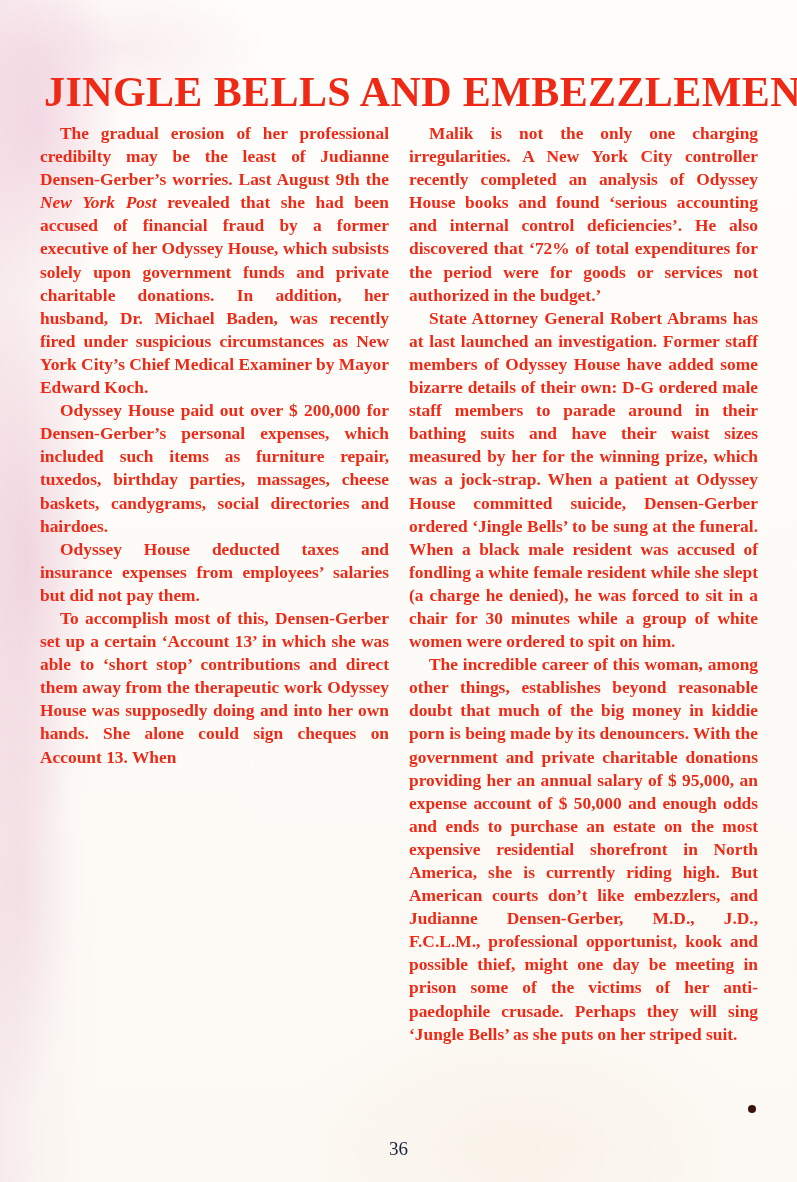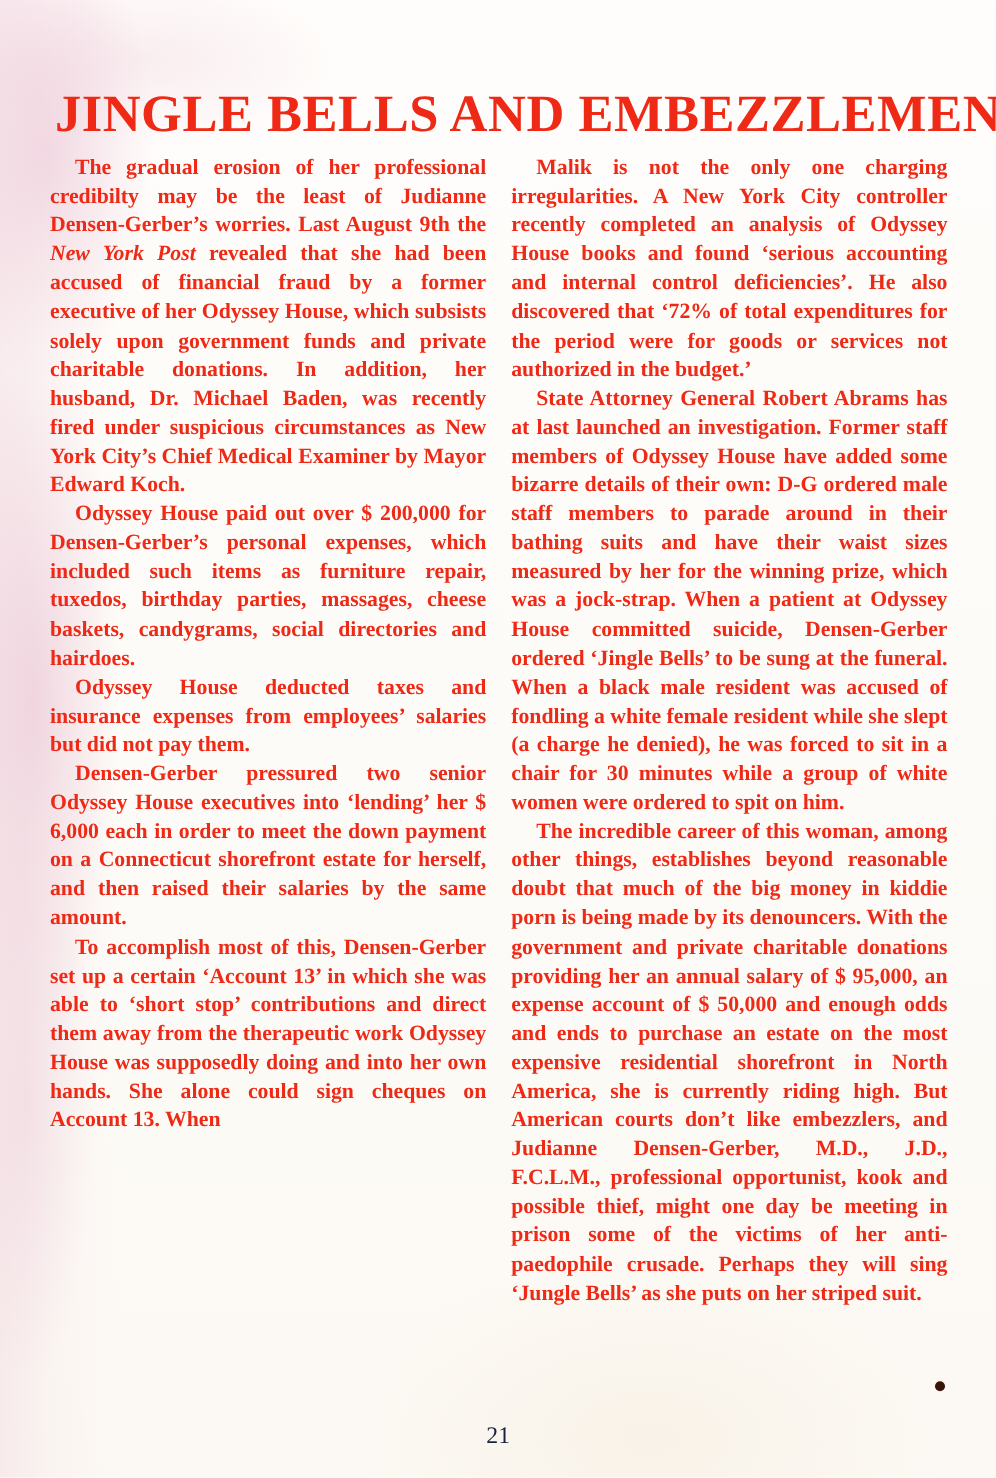--- a/index.html
+++ b/index.html
@@ -118,29 +118,28 @@
 <div id="content">
 
   <h1 class="article-title">JINGLE BELLS AND EMBEZZLEMENT</h1>
 
   <div class="columns">
 
     <div class="column" id="col-left">
         <p class="para">The gradual erosion of her professional credibilty may be the least of Judianne Densen-Gerber’s worries. Last August 9th the <i>New York Post</i> revealed that she had been accused of financial fraud by a former executive of her Odyssey House, which subsists solely upon government funds and private charitable donations. In addition, her husband, Dr. Michael Baden, was recently fired under suspicious circumstances as New York City’s Chief Medical Examiner by Mayor Edward Koch.</p>
         <p class="para">Odyssey House paid out over $ 200,000 for Densen-Gerber’s personal expenses, which included such items as furniture repair, tuxedos, birthday parties, massages, cheese baskets, candygrams, social directories and hairdoes.</p>
         <p class="para">Odyssey House deducted taxes and insurance expenses from employees’ salaries but did not pay them.</p>
-        <p class="para">Densen-Gerber pressured two senior Odyssey House executives into ‘lending’ her $ 6,000 each in order to meet the down payment on a Connecticut shorefront estate for herself, and then raised their salaries by the same amount.</p>
         <p class="para">To accomplish most of this, Densen-Gerber set up a certain ‘Account 13’ in which she was able to ‘short stop’ contributions and direct them away from the therapeutic work Odyssey House was supposedly doing and into her own hands. She alone could sign cheques on Account 13. When</p>
       </div>
 
     <div class="column" id="col-right">
         <p class="para">Malik is not the only one charging irregularities. A New York City controller recently completed an analysis of Odyssey House books and found ‘serious accounting and internal control deficiencies’. He also discovered that ‘72% of total expenditures for the period were for goods or services not authorized in the budget.’</p>
         <p class="para">State Attorney General Robert Abrams has at last launched an investigation. Former staff members of Odyssey House have added some bizarre details of their own: D-G ordered male staff members to parade around in their bathing suits and have their waist sizes measured by her for the winning prize, which was a jock-strap. When a patient at Odyssey House committed suicide, Densen-Gerber ordered ‘Jingle Bells’ to be sung at the funeral. When a black male resident was accused of fondling a white female resident while she slept (a charge he denied), he was forced to sit in a chair for 30 minutes while a group of white women were ordered to spit on him.</p>
         <p class="para">The incredible career of this woman, among other things, establishes beyond reasonable doubt that much of the big money in kiddie porn is being made by its denouncers. With the government and private charitable donations providing her an annual salary of $ 95,000, an expense account of $ 50,000 and enough odds and ends to purchase an estate on the most expensive residential shorefront in North America, she is currently riding high. But American courts don’t like embezzlers, and Judianne Densen-Gerber, M.D., J.D., F.C.L.M., professional opportunist, kook and possible thief, might one day be meeting in prison some of the victims of her anti-paedophile crusade. Perhaps they will sing ‘Jungle Bells’ as she puts on her striped suit.</p>
       </div>
 
   </div>
 
   <div class="end-mark"></div>
 
-  <div class="page-number">21</div>
+  <div class="page-number">36</div>
 
 </div>
 
 </body></html>

